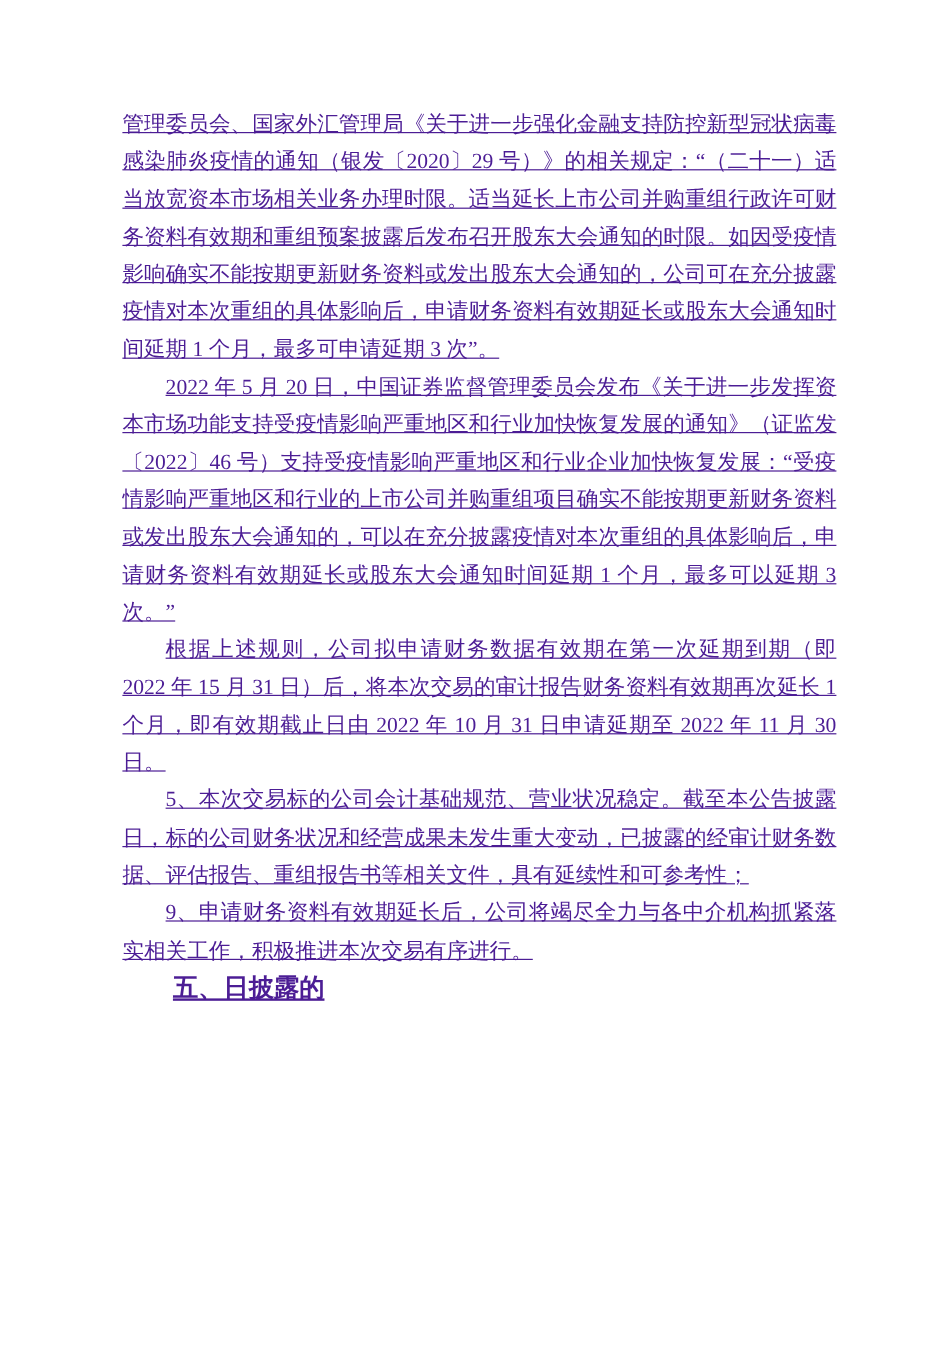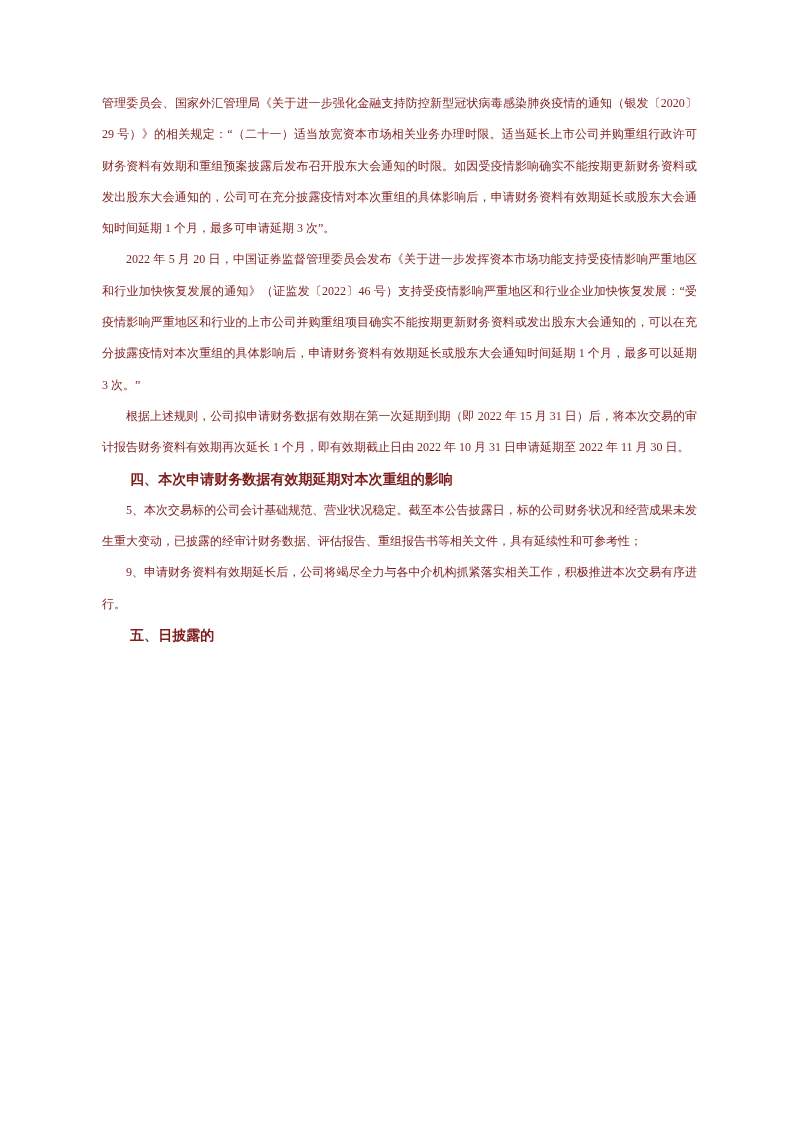--- a/index.html
+++ b/index.html
@@ -12,26 +12,27 @@
     width: 793px;
     height: 1122px;
     margin: 0 auto;
     background: #ffffff;
     overflow: hidden;
     box-sizing: border-box;
     padding: 88px 96px 0 102px;
   }
   .content {
     width: 595px;
-    color: #7f1d1d;
+    color: #4c1d95;
     font-family: "Liberation Serif", "DejaVu Serif", serif;
-    font-size: 12px;
+    font-size: 18px;
     line-height: 31.3px;
     text-align: justify;
     text-justify: inter-ideograph;
+    text-decoration: underline;
   }
   .block {
     margin: 0;
     padding: 0;
   }
   .indent {
     text-indent: 2em;
   }
   .heading {
     font-family: "Liberation Sans", "DejaVu Sans", sans-serif;
@@ -40,18 +41,17 @@
   }
 </style>
 </head>
 <body>
 
 <div class="page">
   <div class="content">
     <p class="block">管理委员会、国家外汇管理局《关于进一步强化金融支持防控新型冠状病毒感染肺炎疫情的通知（银发〔2020〕29 号）》的相关规定：“（二十一）适当放宽资本市场相关业务办理时限。适当延长上市公司并购重组行政许可财务资料有效期和重组预案披露后发布召开股东大会通知的时限。如因受疫情影响确实不能按期更新财务资料或发出股东大会通知的，公司可在充分披露疫情对本次重组的具体影响后，申请财务资料有效期延长或股东大会通知时间延期 1 个月，最多可申请延期 3 次”。</p>
     <p class="block indent">2022 年 5 月 20 日，中国证券监督管理委员会发布《关于进一步发挥资本市场功能支持受疫情影响严重地区和行业加快恢复发展的通知》（证监发〔2022〕46 号）支持受疫情影响严重地区和行业企业加快恢复发展：“受疫情影响严重地区和行业的上市公司并购重组项目确实不能按期更新财务资料或发出股东大会通知的，可以在充分披露疫情对本次重组的具体影响后，申请财务资料有效期延长或股东大会通知时间延期 1 个月，最多可以延期 3 次。”</p>
     <p class="block indent">根据上述规则，公司拟申请财务数据有效期在第一次延期到期（即 2022 年 15 月 31 日）后，将本次交易的审计报告财务资料有效期再次延长 1 个月，即有效期截止日由 2022 年 10 月 31 日申请延期至 2022 年 11 月 30 日。</p>
-    <h3 class="block heading">四、本次申请财务数据有效期延期对本次重组的影响</h3>
     <p class="block indent">5、本次交易标的公司会计基础规范、营业状况稳定。截至本公告披露日，标的公司财务状况和经营成果未发生重大变动，已披露的经审计财务数据、评估报告、重组报告书等相关文件，具有延续性和可参考性；</p>
     <p class="block indent">9、申请财务资料有效期延长后，公司将竭尽全力与各中介机构抓紧落实相关工作，积极推进本次交易有序进行。</p>
     <h3 class="block heading">五、日披露的</h3>
   </div>
 </div>
 
 </body></html>

